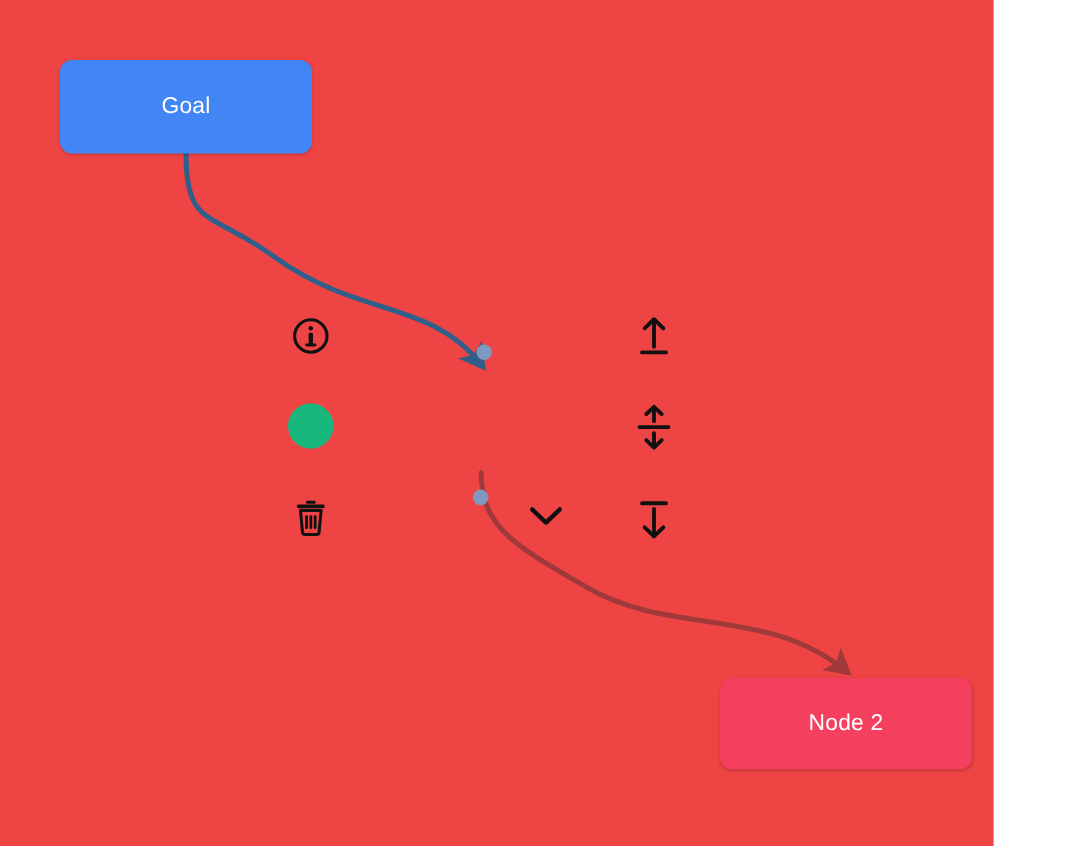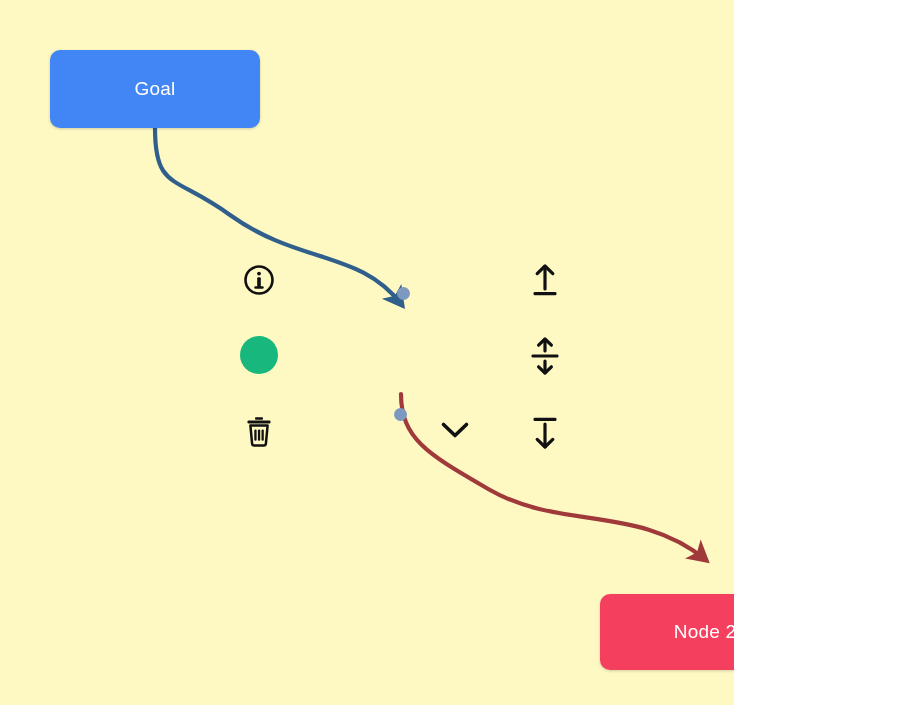--- a/index.html
+++ b/index.html
@@ -64,21 +64,21 @@
     width: 38px;
     height: 38px;
     border-radius: 50%;
     cursor: pointer;
     z-index: 7;
   }
 </style>
 </head>
 <body>
 
-<div id="canvas" style="width: 734px; height: 705px; background: #fef9c3;">
+<div id="canvas" style="width: 828px; height: 705px; background: #ef4444;">
 
   <svg id="edge-layer" viewBox="0 0 900 705" xmlns="http://www.w3.org/2000/svg">
     <defs>
       <marker id="arrow-blue" viewBox="0 0 12 12" refX="8" refY="6" markerWidth="7" markerHeight="7" orient="auto-start-reverse">
         <path d="M1,1 L10,6 L1,11 L3.2,6 Z" fill="#2f5f8a"></path>
       </marker>
       <marker id="arrow-red" viewBox="0 0 12 12" refX="8" refY="6" markerWidth="7" markerHeight="7" orient="auto-start-reverse">
         <path d="M1,1 L10,6 L1,11 L3.2,6 Z" fill="#a03a3a"></path>
       </marker>
     </defs>
@@ -86,21 +86,21 @@
     <path id="edge0" fill="none" stroke="#2f5f8a" stroke-width="4.2" stroke-linecap="round" marker-end="url(#arrow-blue)" d="M155,128 C155,190 175,175 230,215 C300,265 360,250 402,305"></path>
 
     <path id="edge1" fill="none" stroke="#a03a3a" stroke-width="4.2" stroke-linecap="round" marker-end="url(#arrow-red)" d="M401,394 C401,440 430,455 490,490 C560,530 640,505 706,560"></path>
   </svg>
 
   <div class="node" id="node-goal" style="left: 50px; top: 50px; width: 210px; height: 78px; background: rgb(66, 133, 244);">
     <span class="node-label">Goal</span>
   </div>
 
 
-  <div class="node" id="node-node2" style="left: 600px; top: 594px; width: 210px; height: 76px; background: rgb(244, 63, 94);">
+  <div class="node" id="node-node2" style="left: 600px; top: 565px; width: 210px; height: 76px; background: rgb(244, 63, 94);">
     <span class="node-label">Node 2</span>
   </div>
 
   <div class="handle" id="handle-target" style="left: 397px; top: 287px; background: rgb(125, 153, 191);"></div>
   <div class="handle" id="handle-source" style="left: 394px; top: 408px; background: rgb(125, 153, 191);"></div>
 
   <div class="tool" id="tool-info" style="width: 38px; height: 38px; left: 240px; top: 261px;">
     <svg width="34" height="34" viewBox="0 0 34 34">
       <circle cx="17" cy="17" r="13.5" fill="none" stroke="#111111" stroke-width="2.6"></circle>
       <circle cx="17" cy="10.6" r="1.9" fill="#111111"></circle>

